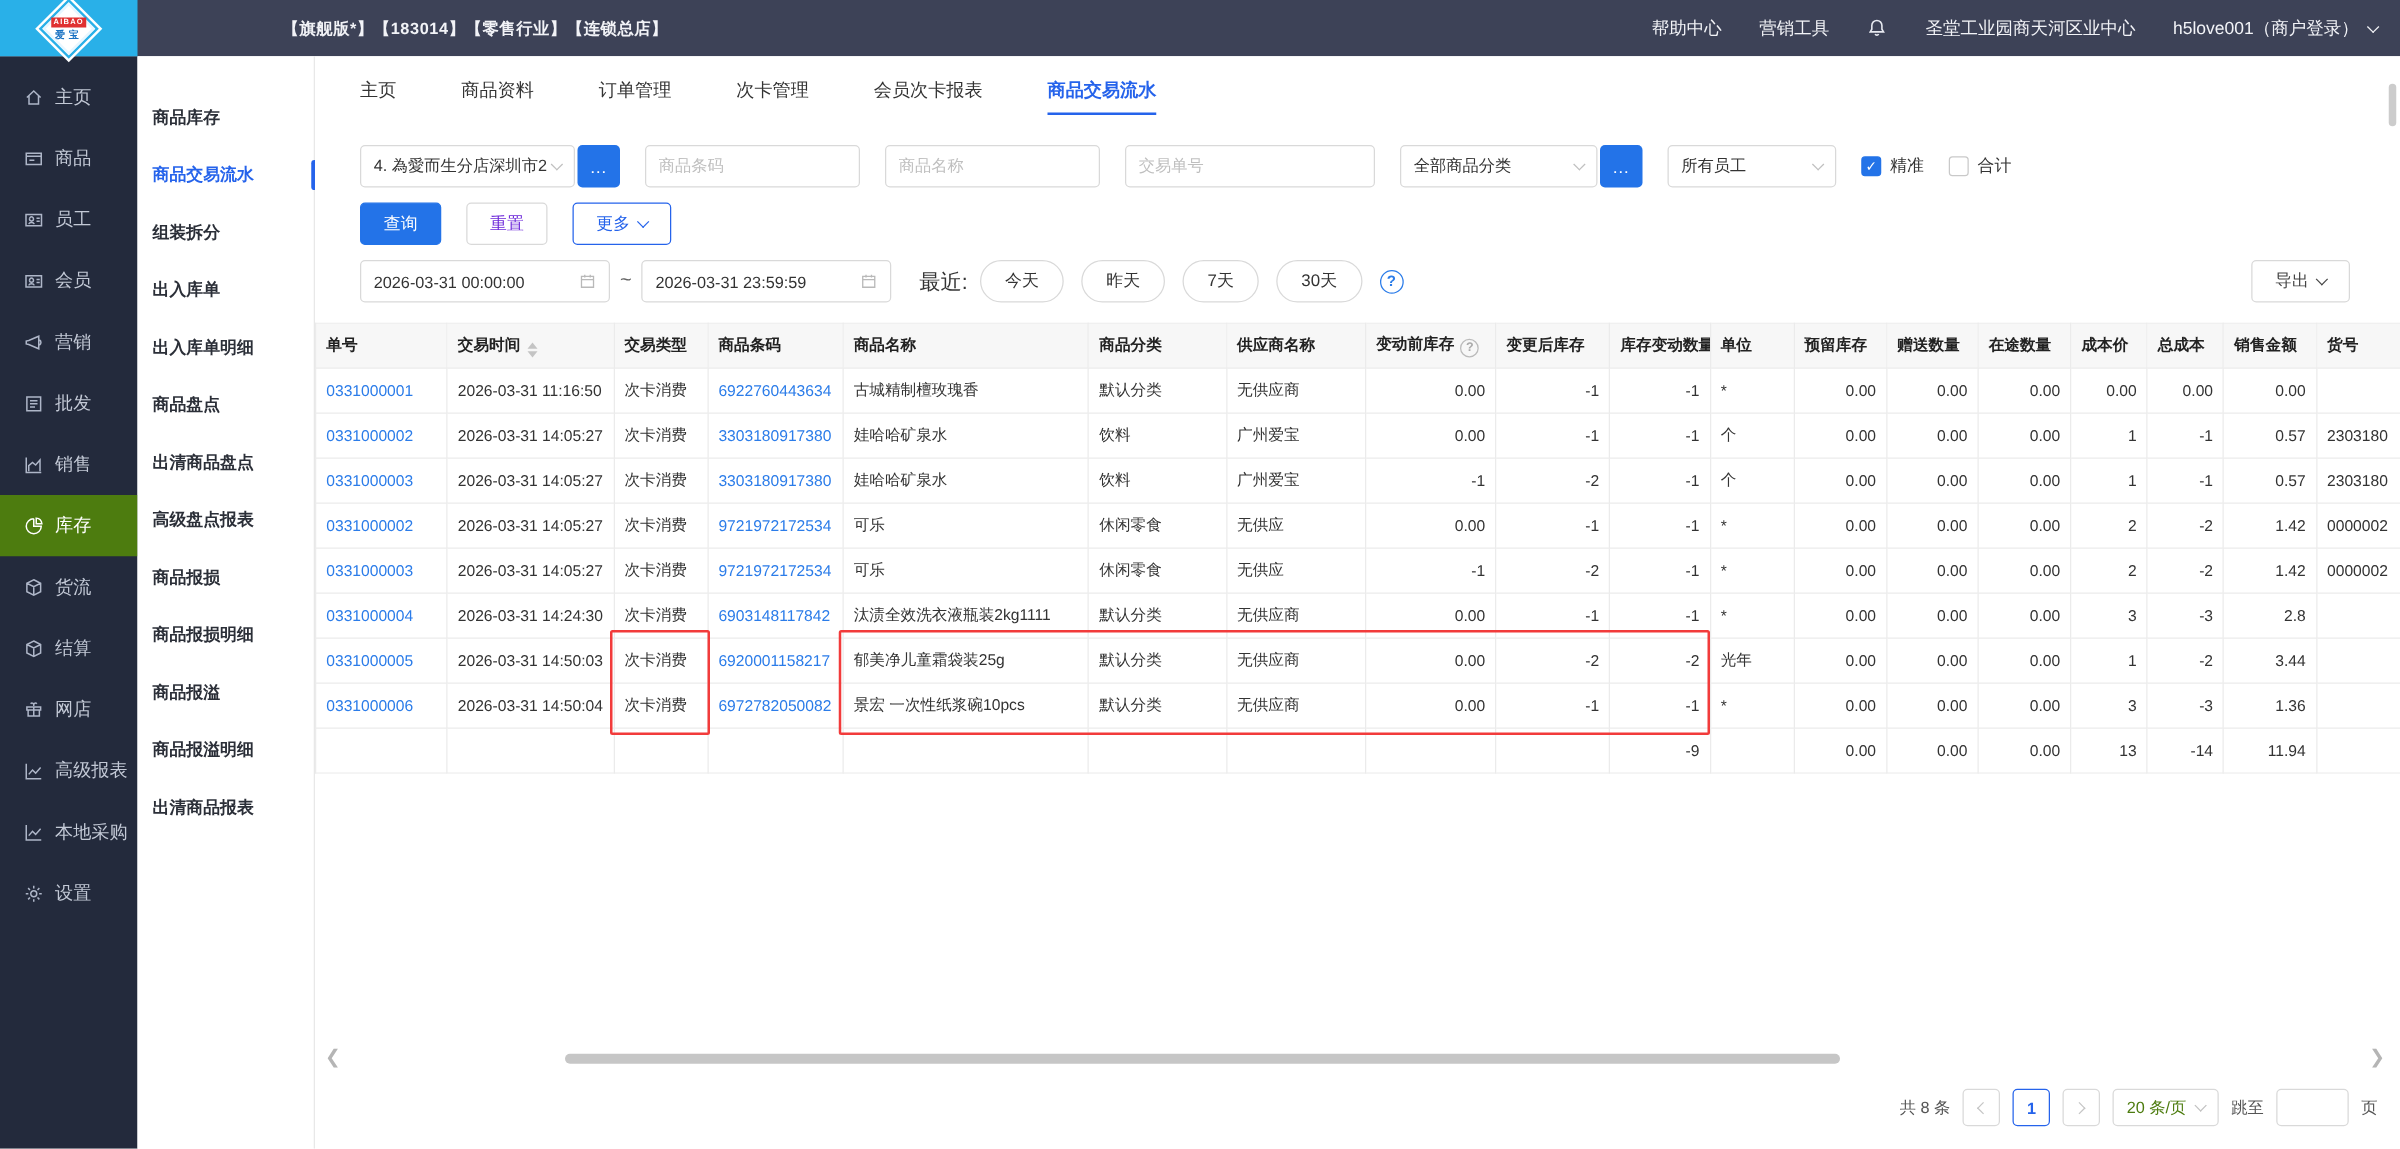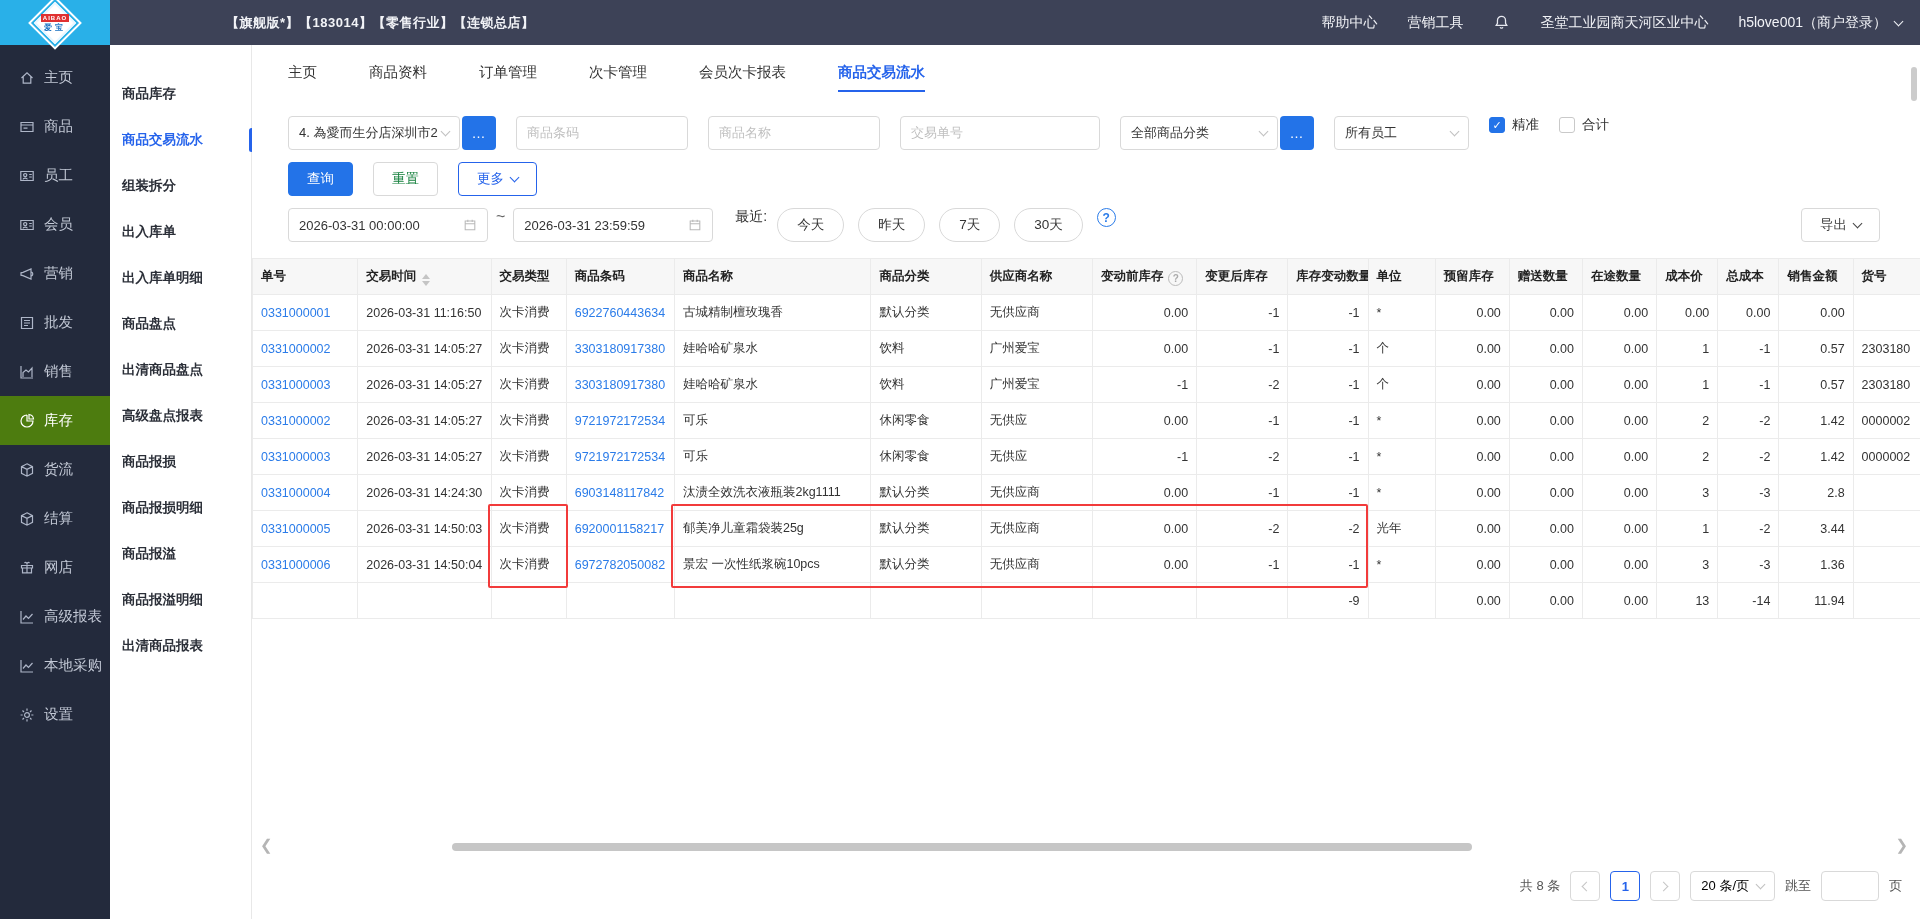--- a/index.html
+++ b/index.html
@@ -29,38 +29,38 @@
   .ss-item{position:relative;padding:14px 0 14px 12px;font-size:13.5px;color:#2b2f38;font-weight:700;cursor:pointer}
   .ss-item.active{color:#2563eb}
   .ss-item.active::after{content:"";position:absolute;right:-3px;top:50%;transform:translateY(-50%);width:5px;height:24px;border-radius:3px;background:#2563eb}
   .content{flex:1;position:relative;background:#fff;overflow:hidden}
   
   .tabbar{display:flex;gap:52px;padding:18px 0 0 36px;font-size:14.5px;color:#333}
   .tab{cursor:pointer;padding-bottom:8px;border-bottom:2px solid transparent}
   .tab.active{color:#2563eb;border-bottom-color:#2563eb;font-weight:bold}
   
   .filters{padding-left:36px;margin-top:24px}
-  .frow{display:flex;align-items:flex-start}
+  .frow{display:flex;align-items:center}
   .frow + .frow{margin-top:12px}
   .select,.input,.date{height:34px;border:1px solid #d9d9d9;border-radius:4px;background:#fff;display:flex;align-items:center;padding:0 10px;font-size:13px;color:#333;cursor:pointer}
   .select .chev,.date .cal{margin-left:auto;color:#c0c0c0}
   .placeholder{color:#bfbfbf}
   .dots-btn{width:34px;height:34px;margin-left:2px;background:#2373e8;color:#fff;border-radius:4px;display:flex;align-items:center;justify-content:center;font-size:14px;letter-spacing:1px;cursor:pointer;flex:none}
   .gap20{margin-left:20px}
   .btn{height:34px;border-radius:4px;padding:0 18px;font-size:13.5px;display:flex;align-items:center;gap:7px;cursor:pointer;background:#fff}
   .btn-primary{background:#2373e8;color:#fff;border:1px solid #2373e8}
-  .btn-default{border:1px solid #d9d9d9;color:#15803d}
+  .btn-default{border:1px solid #d9d9d9;color:#6d28d9}
   .btn-outline{border:1px solid #2563eb;color:#2563eb}
   .checkbox{display:flex;align-items:center;gap:7px;font-size:13.5px;color:#333;cursor:pointer}
   .box{width:16px;height:16px;border-radius:3px;border:1px solid #c9c9c9;background:#fff;display:flex;align-items:center;justify-content:center}
   .box.checked{background:#2373e8;border-color:#2373e8;color:#fff;font-size:11px;font-weight:bold}
   .date{width:200px;cursor:pointer}
   .cal svg{width:14px;height:14px;stroke:#b9b9b9;fill:none;stroke-width:1.2;display:block}
   .tilde{margin:0 8px;color:#666}
-  .recent{margin:0 10px 0 22px;font-size:14px;color:#333}
+  .recent{margin:0 10px 0 22px;font-size:17px;color:#333}
   .pill{height:34px;border:1px solid #d9d9d9;border-radius:17px;padding:0 19px;display:flex;align-items:center;font-size:13.5px;color:#333;cursor:pointer;margin-right:14px}
   .qmark{width:19px;height:19px;border-radius:50%;border:1.5px solid #2b7ce9;color:#2b7ce9;font-size:12px;font-weight:bold;display:flex;align-items:center;justify-content:center;cursor:pointer}
   .export-btn{margin-left:auto;margin-right:40px;color:#444}
   
   .table-wrap{position:relative;margin-top:16px;width:100%;overflow:hidden}
   table{border-collapse:collapse;table-layout:fixed;width:1722px;font-size:12.5px;color:#333}
   th,td{border:1px solid #ebebeb;height:36px;padding:0 8px;overflow:hidden;white-space:nowrap;text-align:left;font-weight:normal}
   thead th{background:#f7f7f7;font-weight:bold;color:#222}
   td.num{text-align:right}
   a.cell-link{color:#2b7ce9;text-decoration:none;cursor:pointer}
@@ -77,21 +77,21 @@
   .hthumb{position:absolute;left:200px;top:3px;width:1020px;height:8px;border-radius:4px;background:#c6c6c6;cursor:pointer}
   .harrow{position:absolute;top:-4px;color:#b5b5b5;font-size:15px;cursor:pointer}
   .harrow.l{left:8px}.harrow.r{right:12px}
   .vthumb{position:absolute;right:3px;top:22px;width:6px;height:34px;border-radius:3px;background:#ccc;cursor:pointer}
   .pagination{position:absolute;top:826px;right:18px;display:flex;align-items:center;gap:10px;font-size:13px;color:#555}
   .pgbox{width:30px;height:30px;border:1px solid #d9d9d9;border-radius:4px;background:#fff;display:flex;align-items:center;justify-content:center;color:#c5c5c5;cursor:pointer}
   .pgbox.cur{border-color:#2563eb;color:#2563eb;font-weight:bold}
   .pg-chev{width:7px;height:7px;border-right:1.6px solid currentColor;border-bottom:1.6px solid currentColor}
   .pg-chev.l{transform:rotate(135deg);margin-left:3px}
   .pg-chev.r{transform:rotate(-45deg);margin-right:3px}
-  .pgselect{height:30px;border:1px solid #d9d9d9;border-radius:4px;display:flex;align-items:center;padding:0 10px;gap:8px;color:#000000;cursor:pointer}
+  .pgselect{height:30px;border:1px solid #d9d9d9;border-radius:4px;display:flex;align-items:center;padding:0 10px;gap:8px;color:#4d7c0f;cursor:pointer}
   .pgselect .chev{color:#c0c0c0}
   .pginput{width:58px;height:30px;border:1px solid #d9d9d9;border-radius:4px;background:#fff}
 </style>
 </head>
 <body>
 
 <div class="topbar">
   <div class="logo">
     <div class="logo-diamond"></div>
     <div class="logo-inner">

